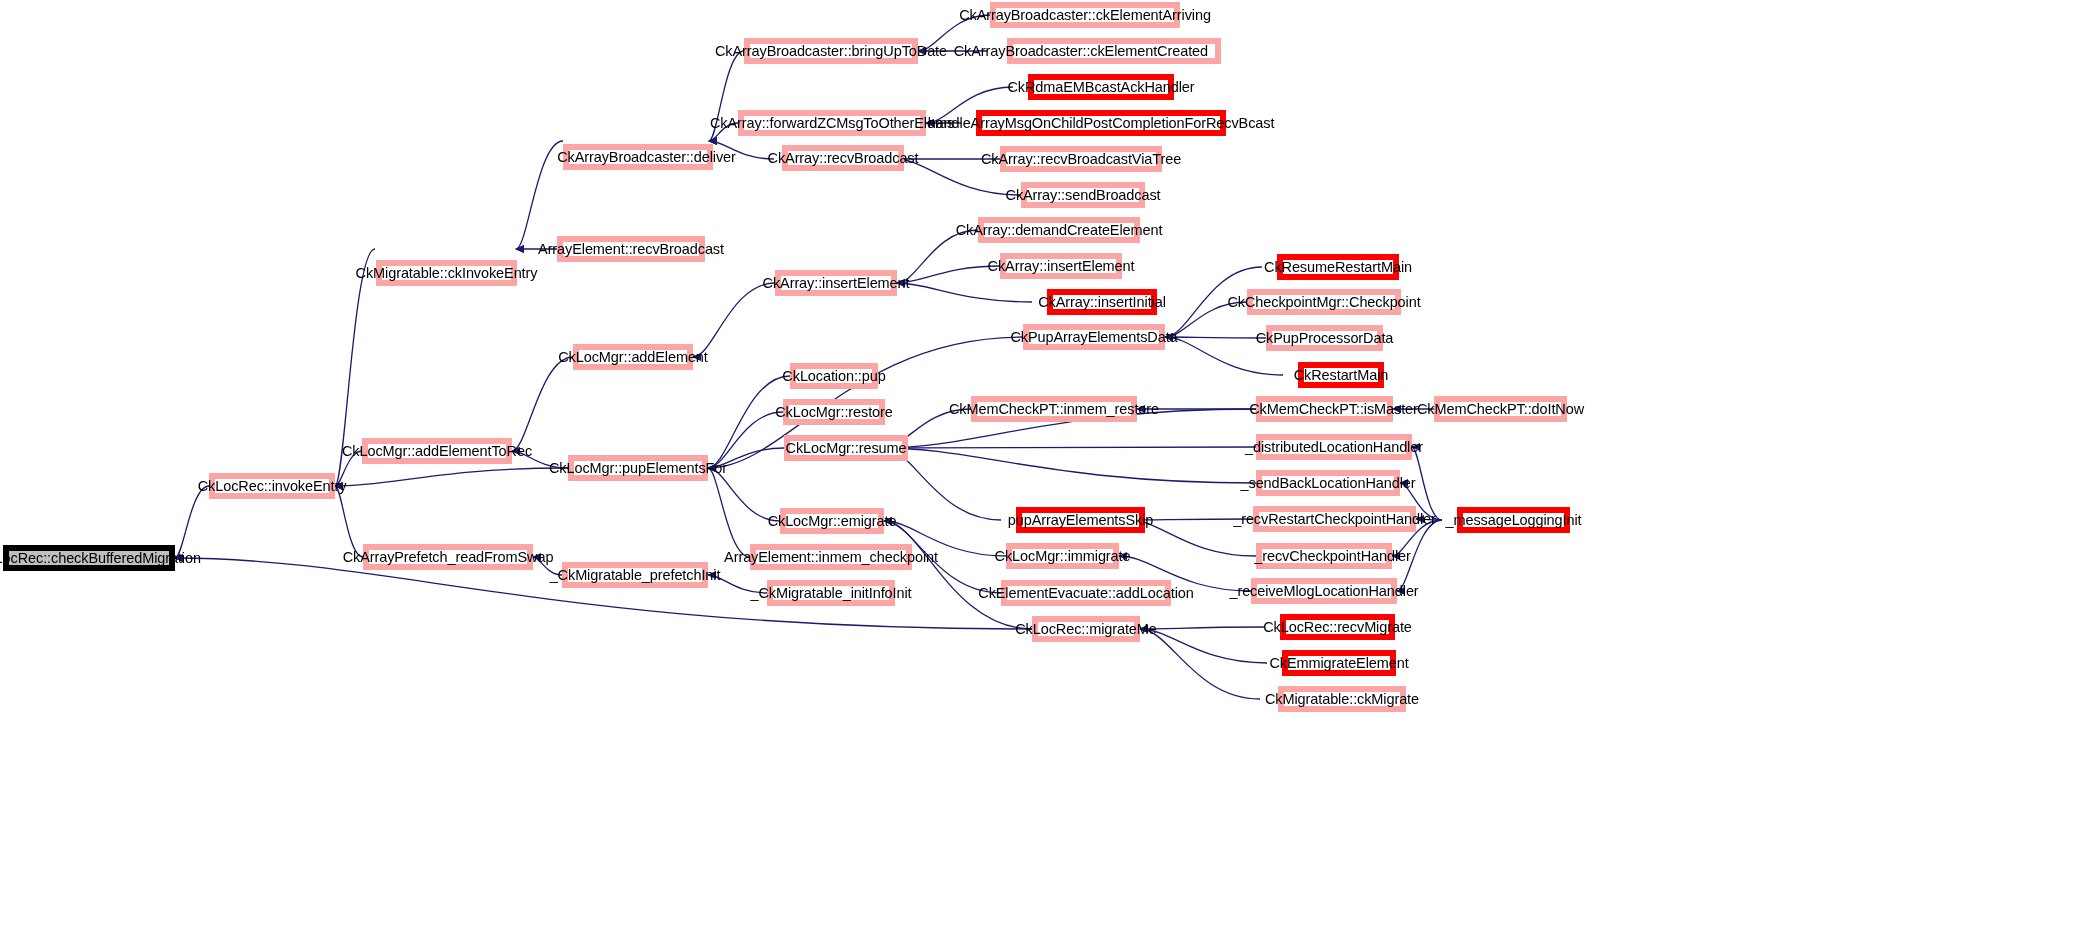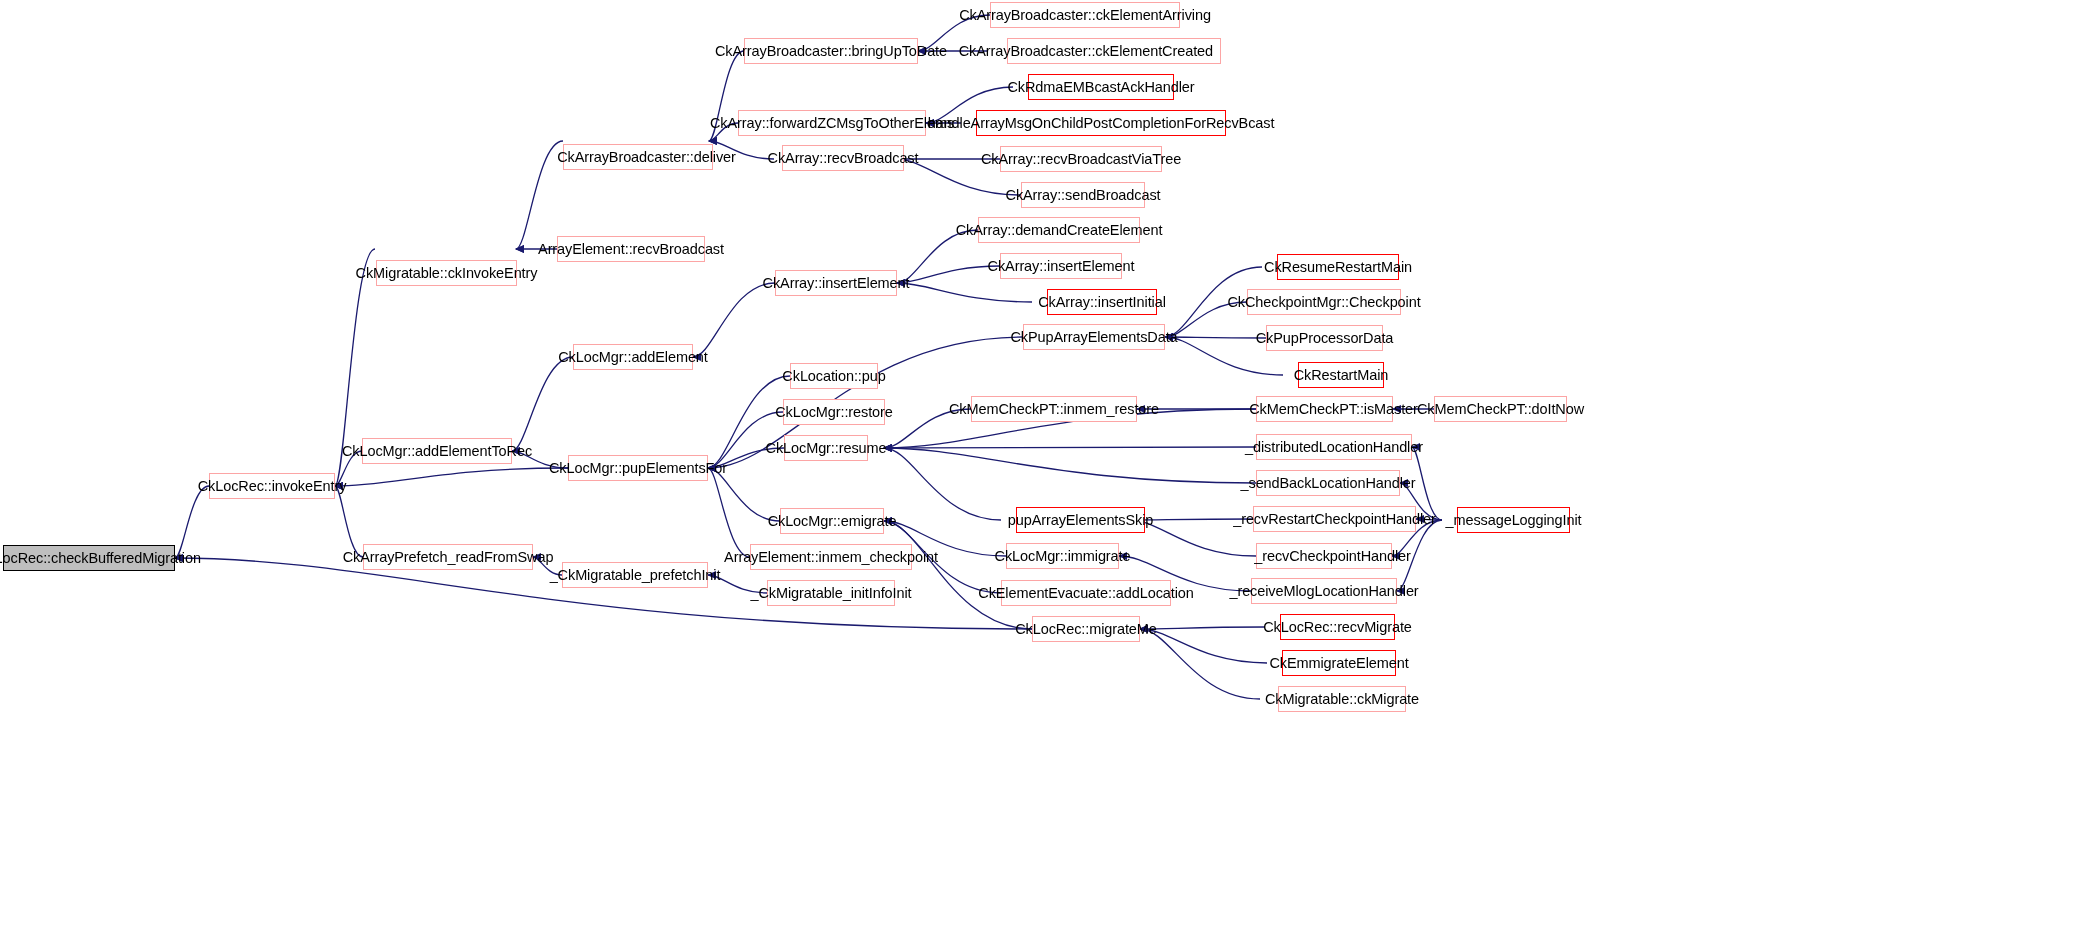--- a/index.html
+++ b/index.html
@@ -26,21 +26,21 @@
     pointer-events: none;
   }
   .node {
     position: absolute;
     box-sizing: border-box;
     display: flex;
     align-items: center;
     justify-content: center;
     height: 26px;
     padding: 0 7px;
-    border: 1px solid #fca5a5;
+    border: 6px solid #fca5a5;
     background: #ffffff;
     color: #000000;
     font-size: 14.5px;
     line-height: 1;
     white-space: nowrap;
     letter-spacing: -0.1px;
     z-index: 2;
   }
   .node.red {
     border-color: #ff0000;
@@ -195,21 +195,21 @@
     </div>
     <div class="node" style="left: 971px; top: 396px; width: 166px;">
       <span class="node-label">CkMemCheckPT::inmem_restore</span>
     </div>
     <div class="node" style="left: 1256px; top: 396px; width: 137px; padding-left: 25px;">
       <span class="node-label">CkMemCheckPT::isMaster</span>
     </div>
     <div class="node" style="left: 1434px; top: 396px; width: 133px;">
       <span class="node-label">CkMemCheckPT::doItNow</span>
     </div>
-    <div class="node" style="left: 784px; top: 435px; width: 84px;">
+    <div class="node" style="left: 784px; top: 435px; width: 124px;">
       <span class="node-label">CkLocMgr::resume</span>
     </div>
     <div class="node" style="left: 1256px; top: 434px; width: 156px;">
       <span class="node-label">_distributedLocationHandler</span>
     </div>
     <div class="node" style="left: 362px; top: 438px; width: 150px;">
       <span class="node-label">CkLocMgr::addElementToRec</span>
     </div>
     <div class="node" style="left: 568px; top: 455px; width: 140px;">
       <span class="node-label">CkLocMgr::pupElementsFor</span>

